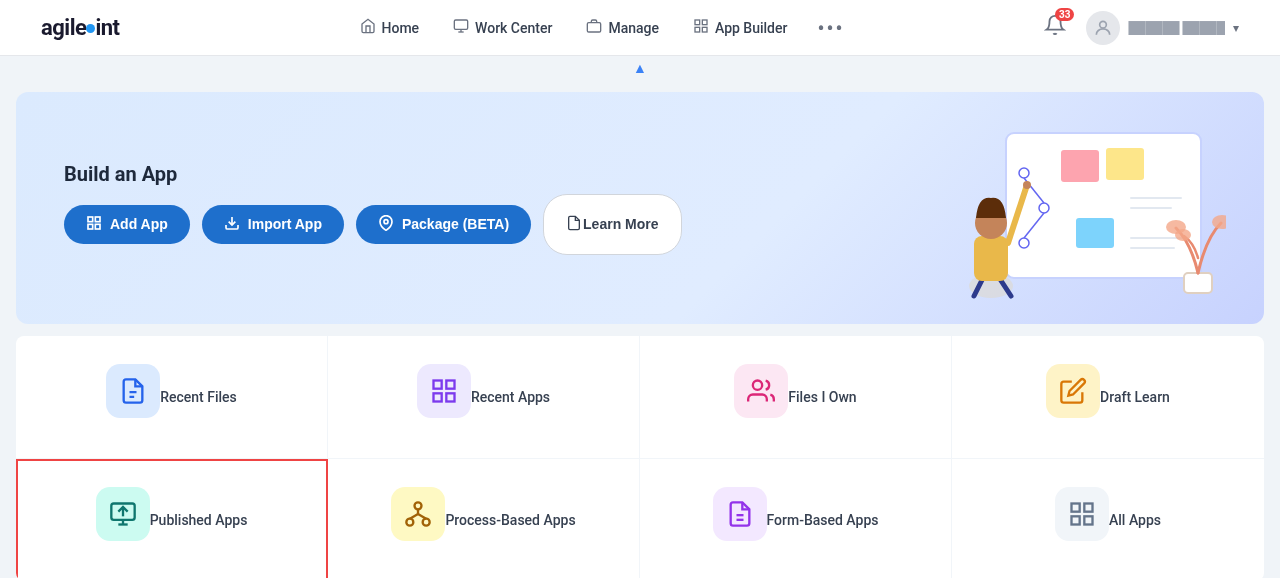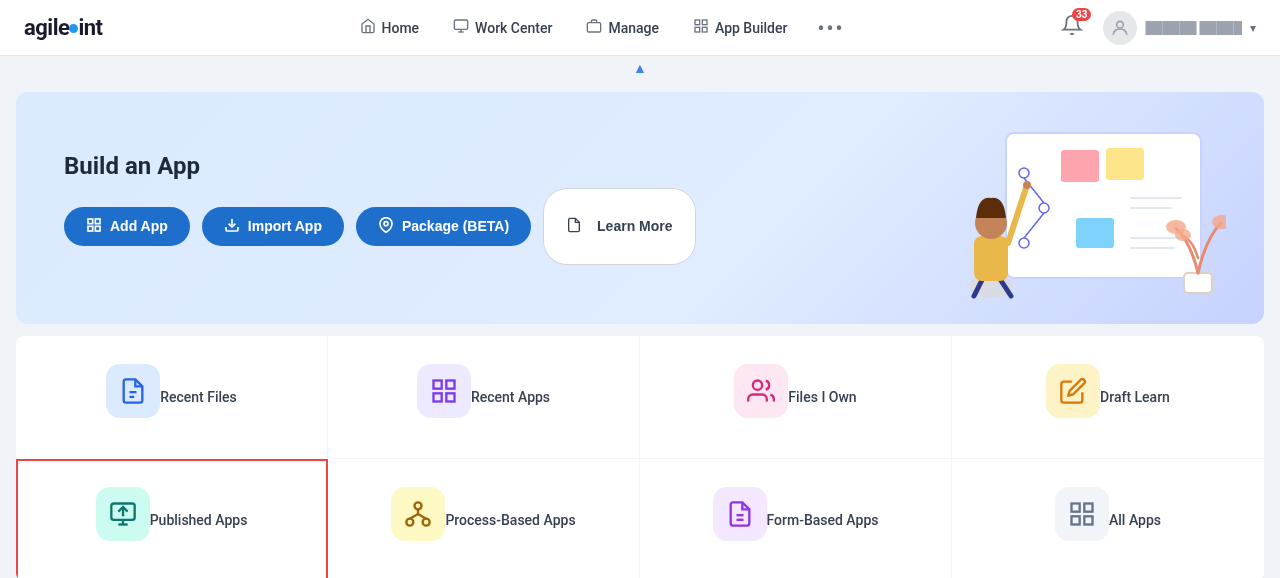--- a/index.html
+++ b/index.html
@@ -3,21 +3,21 @@
   <meta charset="utf-8">
   <style>
     * { box-sizing: border-box; margin: 0; padding: 0; }
     body { font-family: -apple-system, BlinkMacSystemFont, 'Segoe UI', Roboto, sans-serif; background: #f0f4f8; min-width: 1280px; }
 
     
     .header {
       background: #fff;
       display: flex;
       align-items: center;
-      padding: 0 24px;
+      padding: 0 41px;
       height: 56px;
       border-bottom: 1px solid #e5e7eb;
       position: relative;
     }
     .logo {
       display: flex;
       align-items: center;
       margin-right: 40px;
     }
     .nav {
@@ -118,21 +118,21 @@
       padding: 36px 48px;
       display: flex;
       align-items: center;
       justify-content: space-between;
       position: relative;
       overflow: hidden;
       min-height: 220px;
     }
     .hero-content {}
     .hero-title {
-      font-size: 24px;
+      font-size: 20px;
       font-weight: 700;
       color: #1e293b;
       margin-bottom: 8px;
     }
     .hero-subtitle {
       font-size: 15px;
       color: #475569;
       margin-bottom: 28px;
     }
     .hero-actions {
@@ -151,27 +151,27 @@
       cursor: pointer;
       display: flex;
       align-items: center;
       gap: 8px;
     }
     .btn-secondary {
       background: #fff;
       color: #374151;
       border: 1px solid #d1d5db;
       border-radius: 24px;
-      padding: 28px 22px;
+      padding: 20px 22px;
       font-size: 14px;
       font-weight: 600;
       cursor: pointer;
       display: flex;
       align-items: center;
-      gap: 15px;
+      gap: 1px;
     }
 
     
     .hero-illustration {
       width: 280px;
       height: 160px;
       flex-shrink: 0;
       position: relative;
     }
 

